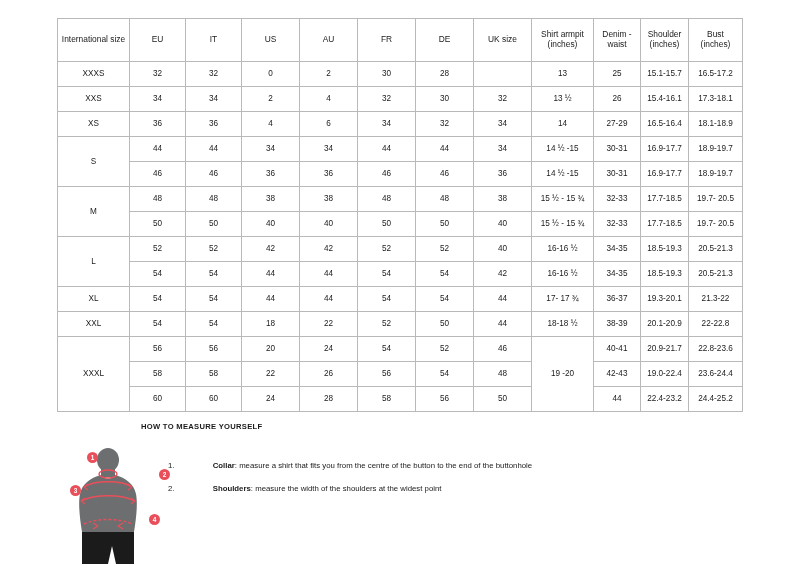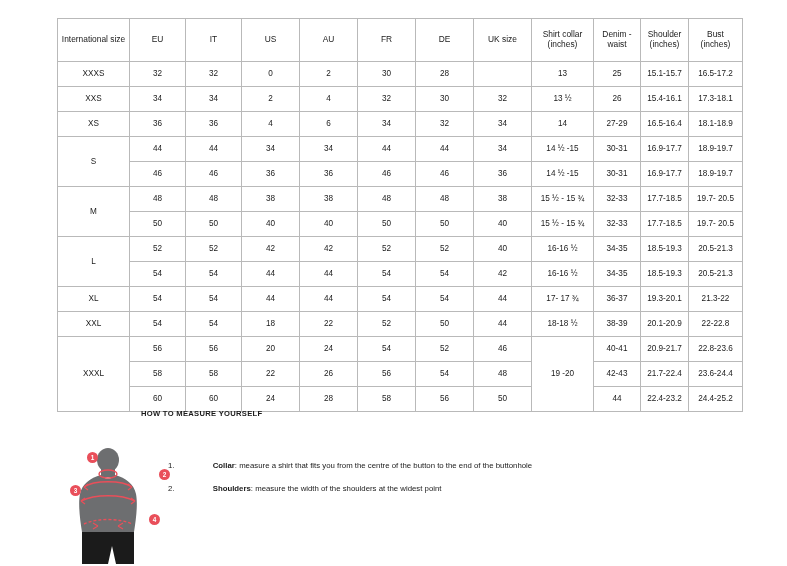--- a/index.html
+++ b/index.html
@@ -61,21 +61,21 @@
   .col-uk   { width: 58px; }
   .col-collar { width: 62px; }
   .col-denim  { width: 47px; }
   .col-shoulder { width: 48px; }
   .col-bust   { width: 54px; }
 
   
   .measure-title {
     position: absolute;
     left: 141px;
-    top: 409px;
+    top: 422px;
     font-size: 7.6px;
     font-weight: bold;
     letter-spacing: 0.3px;
     color: #1a1a1a;
   }
   .measure-list {
     position: absolute;
     left: 168px;
     top: 461px;
     width: 520px;
@@ -140,21 +140,21 @@
       <thead>
         <tr id="header-row">
             <th>International size</th>
             <th>EU</th>
             <th>IT</th>
             <th>US</th>
             <th>AU</th>
             <th>FR</th>
             <th>DE</th>
             <th>UK size</th>
-            <th>Shirt collar (inches)</th>
+            <th>Shirt armpit (inches)</th>
             <th>Denim - waist</th>
             <th>Shoulder (inches)</th>
             <th>Bust (inches)</th>
           </tr>
       </thead>
       <tbody id="table-body">
           <tr>
             <td rowspan="1">XXXS</td>
             <td>32</td>
             <td>32</td>
@@ -321,21 +321,21 @@
           </tr>
           <tr>
             <td>58</td>
             <td>58</td>
             <td>22</td>
             <td>26</td>
             <td>56</td>
             <td>54</td>
             <td>48</td>
             <td>42-43</td>
-            <td>21.7-22.4</td>
+            <td>19.0-22.4</td>
             <td>23.6-24.4</td>
           </tr>
           <tr>
             <td>60</td>
             <td>60</td>
             <td>24</td>
             <td>28</td>
             <td>58</td>
             <td>56</td>
             <td>50</td>

